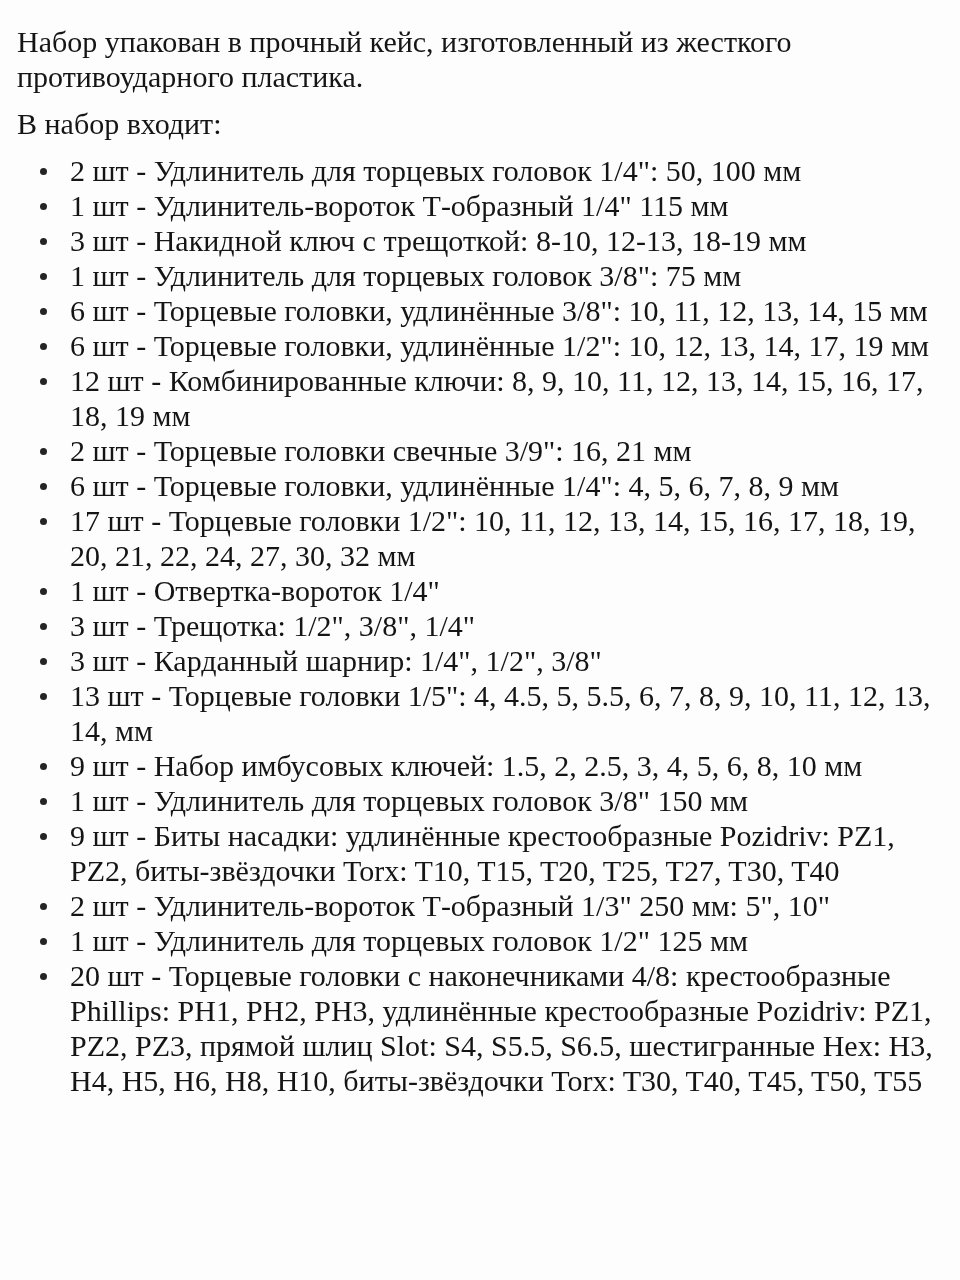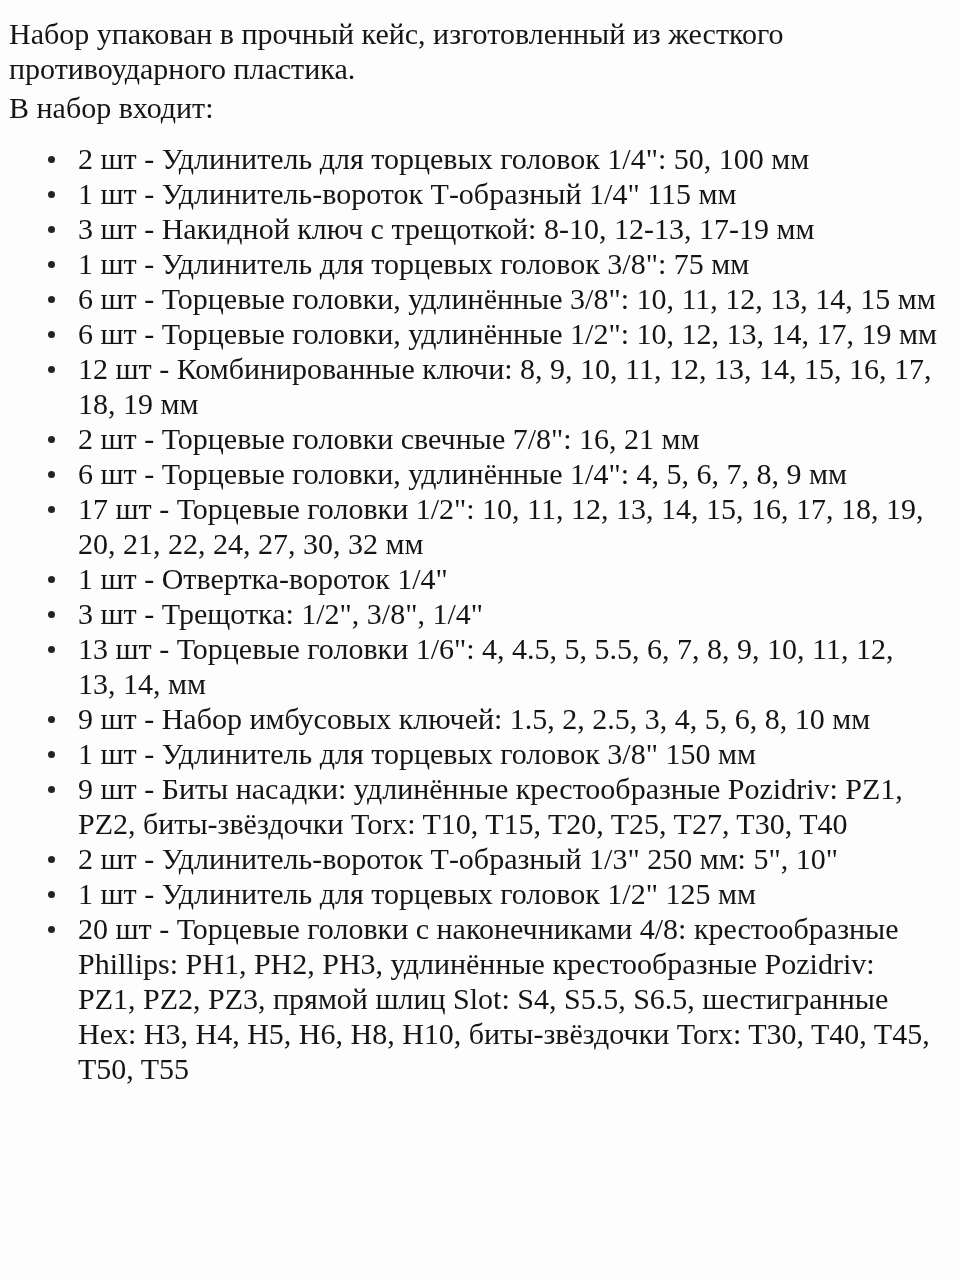--- a/index.html
+++ b/index.html
@@ -16,26 +16,26 @@
     line-height: 35px;
     overflow: hidden;
   }
   .page {
     box-sizing: border-box;
     width: 960px;
     height: 1280px;
     padding: 12px 6px 0 5px;
   }
   .intro {
-    margin: 4px;
+    margin: 12px;
     max-width: 882px;
   }
   ul.items {
     list-style: none;
-    margin: 16px;
+    margin: 8px;
     padding: 0;
   }
   ul.items li {
     position: relative;
     padding-left: 57px;
     max-width: 898px;
   }
   ul.items li::before {
     content: "";
     position: absolute;
@@ -49,31 +49,32 @@
 </style>
 </head>
 <body>
 
 <div class="page">
   <p class="intro">Набор упакован в прочный кейс, изготовленный из жесткого противоударного пластика.</p>
   <p class="intro">В набор входит:</p>
   <ul class="items">
     <li>2 шт - Удлинитель для торцевых головок 1/4": 50, 100 мм</li>
     <li>1 шт - Удлинитель-вороток Т-образный 1/4" 115 мм</li>
-    <li>3 шт - Накидной ключ с трещоткой: 8-10, 12-13, 17-19 мм</li>
+    <li>3 шт - Накидной ключ с трещоткой: 8-10, 12-13, 18-19 мм</li>
     <li>1 шт - Удлинитель для торцевых головок 3/8": 75 мм</li>
     <li>6 шт - Торцевые головки, удлинённые 3/8": 10, 11, 12, 13, 14, 15 мм</li>
     <li>6 шт - Торцевые головки, удлинённые 1/2": 10, 12, 13, 14, 17, 19 мм</li>
     <li>12 шт - Комбинированные ключи: 8, 9, 10, 11, 12, 13, 14, 15, 16, 17, 18, 19 мм</li>
-    <li>2 шт - Торцевые головки свечные 7/8": 16, 21 мм</li>
+    <li>2 шт - Торцевые головки свечные 3/9": 16, 21 мм</li>
     <li>6 шт - Торцевые головки, удлинённые 1/4": 4, 5, 6, 7, 8, 9 мм</li>
     <li>17 шт - Торцевые головки 1/2": 10, 11, 12, 13, 14, 15, 16, 17, 18, 19, 20, 21, 22, 24, 27, 30, 32 мм</li>
     <li>1 шт - Отвертка-вороток 1/4"</li>
     <li>3 шт - Трещотка: 1/2", 3/8", 1/4"</li>
-    <li>13 шт - Торцевые головки 1/6": 4, 4.5, 5, 5.5, 6, 7, 8, 9, 10, 11, 12, 13, 14, мм</li>
+    <li>3 шт - Карданный шарнир: 1/4", 1/2", 3/8"</li>
+    <li>13 шт - Торцевые головки 1/5": 4, 4.5, 5, 5.5, 6, 7, 8, 9, 10, 11, 12, 13, 14, мм</li>
     <li>9 шт - Набор имбусовых ключей: 1.5, 2, 2.5, 3, 4, 5, 6, 8, 10 мм</li>
     <li>1 шт - Удлинитель для торцевых головок 3/8" 150 мм</li>
     <li>9 шт - Биты насадки: удлинённые крестообразные Pozidriv: PZ1, PZ2, биты-звёздочки Torx: T10, T15, T20, T25, T27, T30, T40</li>
     <li>2 шт - Удлинитель-вороток Т-образный 1/3" 250 мм: 5", 10"</li>
     <li>1 шт - Удлинитель для торцевых головок 1/2" 125 мм</li>
     <li>20 шт - Торцевые головки с наконечниками 4/8: крестообразные Phillips: PH1, PH2, PH3, удлинённые крестообразные Pozidriv: PZ1, PZ2, PZ3, прямой шлиц Slot: S4, S5.5, S6.5, шестигранные Hex: H3, H4, H5, H6, H8, H10, биты-звёздочки Torx: T30, T40, T45, T50, T55</li>
   </ul>
 </div>
 
 </body></html>

